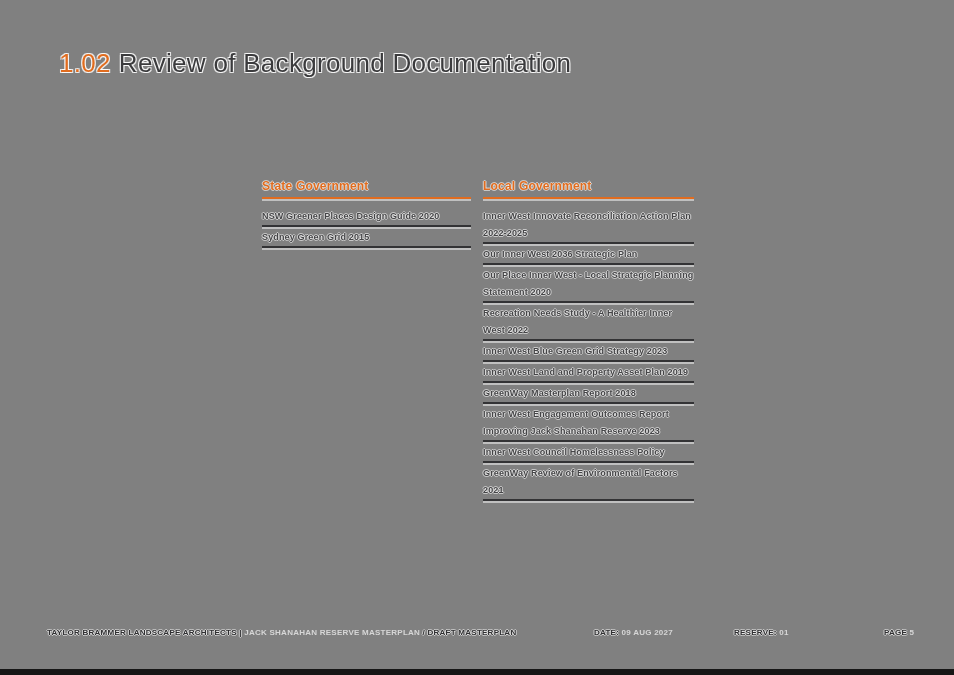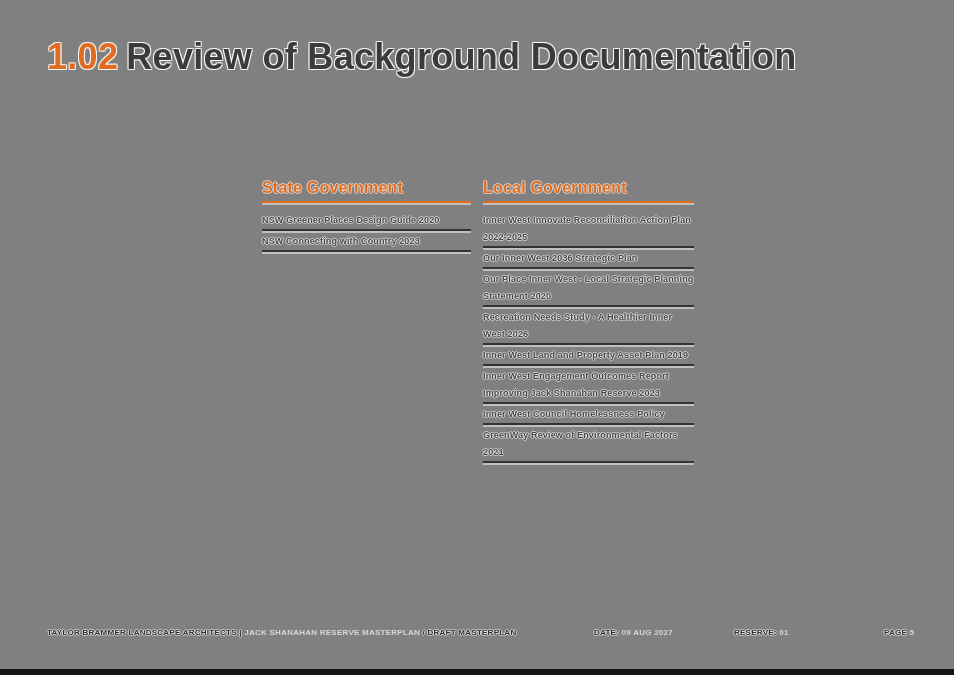--- a/index.html
+++ b/index.html
@@ -17,29 +17,29 @@
        1px  1px 0 rgba(255,255,255,.8);
   }
   .halo-sm{
     text-shadow:
       -1px 0 0 rgba(255,255,255,.55),
        1px 0 0 rgba(255,255,255,.55),
        0 -1px 0 rgba(255,255,255,.55),
        0  1px 0 rgba(255,255,255,.55);
   }
   .page-title{
-    position:absolute;left:47px;top:36px;margin:0;
-    font-size:36px;font-weight:bold;color:#3b3b3d;letter-spacing:.3px;
+    position:absolute;left:47px;top:36px;margin:12px;
+    font-size:26px;font-weight:normal;color:#3b3b3d;letter-spacing:.3px;
   }
   .page-title .title-num{color:#e06c1f;margin-right:8px;}
   .doc-column{position:absolute;top:179px;}
   .col-state{left:262px;width:209px;}
   .col-local{left:483px;width:211px;}
   .col-header{
-    font-size:16px;font-weight:bold;color:#e06c1f;letter-spacing:.2px;
+    font-size:12px;font-weight:bold;color:#e06c1f;letter-spacing:.2px;
     padding-bottom:4px;margin-bottom:3px;
     border-bottom:2px solid #e06c1f;
     box-shadow:0 2px 0 rgba(255,255,255,.5);
   }
   .doc-list{margin-top:9px;}
   .doc-item{
     font-size:9px;font-weight:bold;color:#454547;letter-spacing:.15px;
     line-height:17px;
     border-bottom:2px solid #333335;
     box-shadow:0 2px 0 rgba(255,255,255,.5);
@@ -64,42 +64,44 @@
   <span class="title-num">1.02</span><span>Review of Background Documentation</span>
 </h1>
 
 <div class="doc-column col-state">
   <div class="col-header halo-sm">State Government</div>
   <div class="doc-list">
 
 
       <div class="doc-item halo-sm"><span>NSW Greener Places Design Guide 2020</span></div>
 
+      <div class="doc-item halo-sm"><span>Sydney Green Grid 2015</span></div>
 
-      <div class="doc-item halo-sm"><span>NSW Connecting with Country 2023</span></div>
     </div>
 </div>
 
 <div class="doc-column col-local">
   <div class="col-header halo-sm">Local Government</div>
   <div class="doc-list">
 
       <div class="doc-item halo-sm"><span>Inner West Innovate Reconciliation Action Plan 2022-2025</span></div>
 
       <div class="doc-item halo-sm"><span>Our Inner West 2036 Strategic Plan</span></div>
 
       <div class="doc-item halo-sm"><span>Our Place Inner West - Local Strategic Planning Statement 2020</span></div>
 
-      <div class="doc-item halo-sm"><span>Recreation Needs Study - A Healthier Inner West 2026</span></div>
+      <div class="doc-item halo-sm"><span>Recreation Needs Study - A Healthier Inner West 2022</span></div>
 
 
+      <div class="doc-item halo-sm"><span>Inner West Blue Green Grid Strategy 2023</span></div>
 
       <div class="doc-item halo-sm"><span>Inner West Land and Property Asset Plan 2019</span></div>
 
 
+      <div class="doc-item halo-sm"><span>GreenWay Masterplan Report 2018</span></div>
 
       <div class="doc-item halo-sm"><span>Inner West Engagement Outcomes Report Improving Jack Shanahan Reserve 2023</span></div>
 
       <div class="doc-item halo-sm"><span>Inner West Council Homelessness Policy</span></div>
 
 
       <div class="doc-item halo-sm"><span>GreenWay Review of Environmental Factors 2021</span></div>
     </div>
 </div>
 

